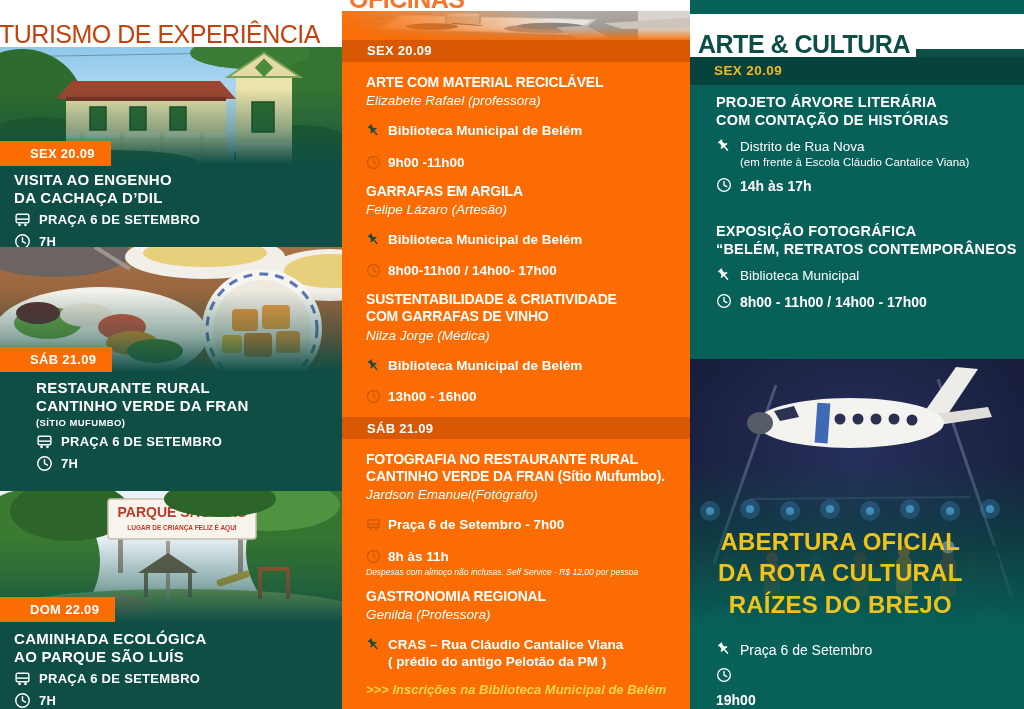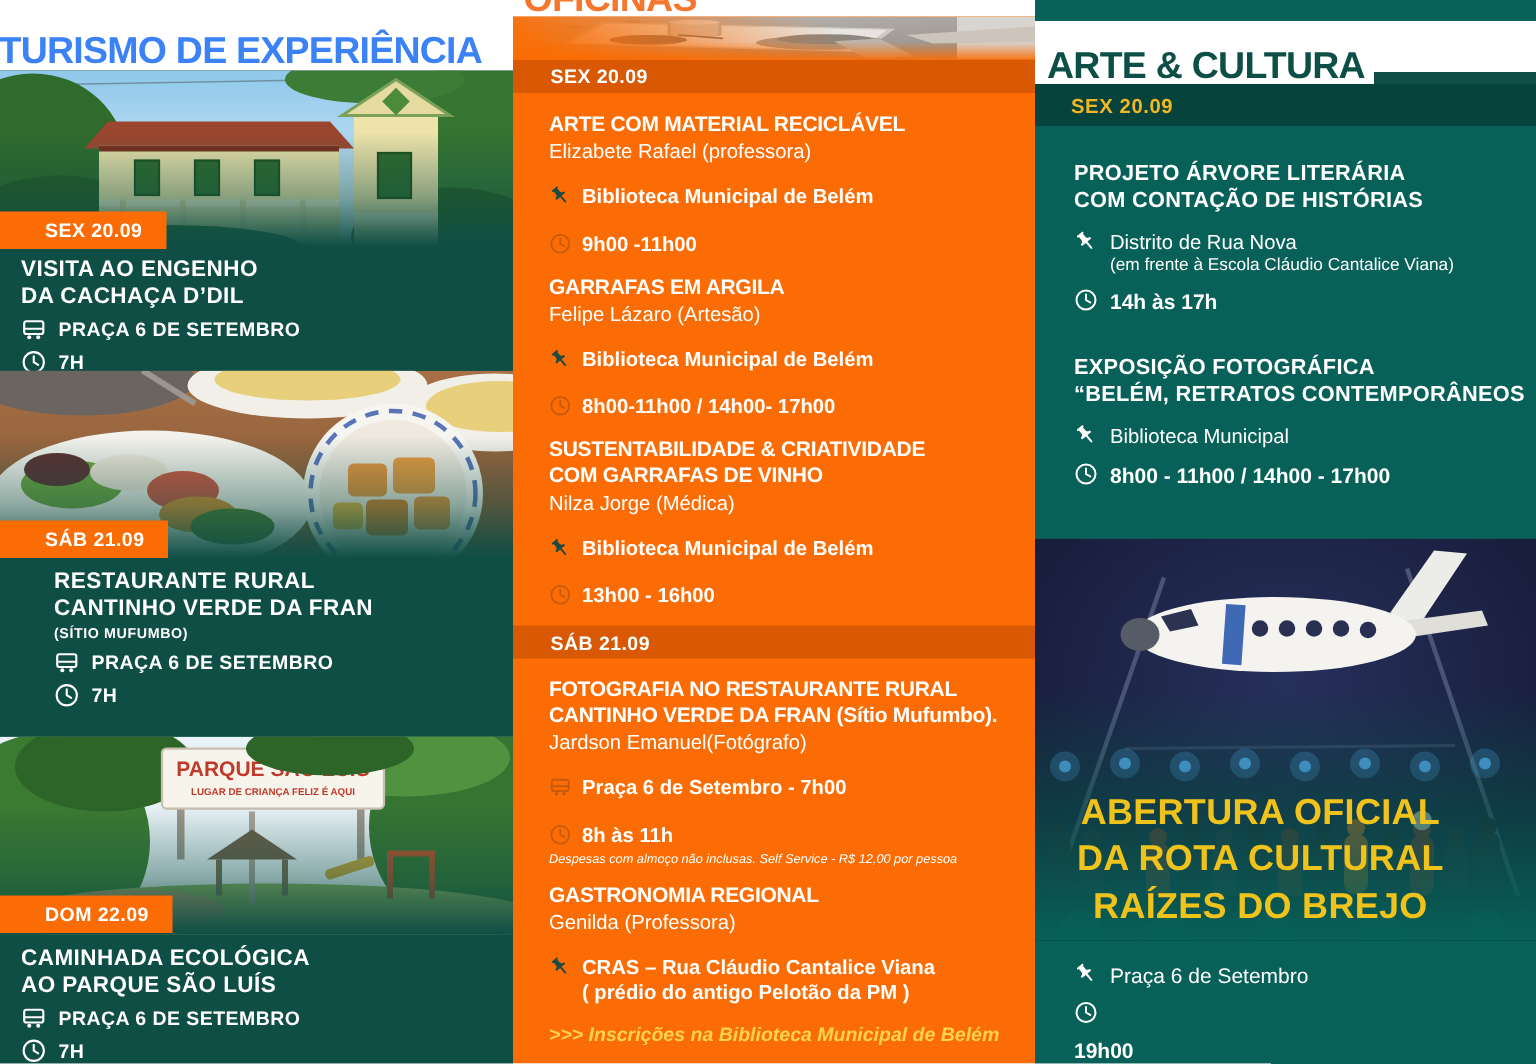--- a/index.html
+++ b/index.html
@@ -3,21 +3,21 @@
 <meta charset="utf-8">
 <style>
   * { margin:0; padding:0; box-sizing:border-box; }
   html,body { width:1024px; height:709px; overflow:hidden; background:#fff;
               font-family:"Liberation Sans", sans-serif; }
   .page { display:flex; width:1024px; height:709px; }
 
   
   .col-left { width:342px; display:flex; flex-direction:column; background:#0f4e45; }
   .lhead { height:48px; background:#fff; display:flex; align-items:flex-end; overflow:hidden; }
-  .lhead .big-title { font-size:25px; font-weight:bold; color:#3b82f6; letter-spacing:-0.5px;
+  .lhead .big-title { font-size:25px; font-weight:normal; color:#c2410c; letter-spacing:-0.5px;
                       line-height:0.95; white-space:nowrap; margin-left:-1px; }
   .lsec { position:relative; overflow:hidden; }
   .lsec1 { height:205px; } .lsec2 { height:233px; } .lsec3 { height:223px;margin-top:16px; }
   .lphoto { position:relative; width:100%; }
   .lsec1 .lphoto { height:117px; } .lsec2 .lphoto { height:125px; } .lsec3 .lphoto { height:132px; }
   .lphoto svg { display:block; width:100%; height:100%; }
   .lphoto::after { content:""; position:absolute; inset:0;
      background:linear-gradient(180deg, rgba(15,78,69,0) 35%, rgba(15,78,69,.45) 72%, #0f4e45 100%); }
   .badge { position:absolute; left:0; z-index:3; background:#fb6d04; color:#fff;
            font-weight:bold; font-size:13px; letter-spacing:.3px; padding:5px 16px 5px 30px; }
@@ -44,36 +44,36 @@
   .mphoto { position:relative; height:120px; overflow:hidden; }
   .mphoto svg { display:block; width:100%; height:100%; }
   .mphoto::after { content:""; position:absolute; inset:0;
      background:linear-gradient(32deg, rgba(251,109,4,.96) 8%, rgba(251,109,4,.55) 34%, rgba(251,109,4,0) 62%),
                 linear-gradient(0deg, rgba(251,109,4,.9) 0%, rgba(251,109,4,0) 42%); }
   .mbar { height:22px; background:#d95803; color:#fff; font-weight:bold; font-size:13px;
           letter-spacing:.3px; display:flex; align-items:center; padding-left:25px; flex:none; }
   .mblock { padding:12px 8px 0 24px; color:#fff; }
   .mev { margin-bottom:11px; }
   .mev .t { font-size:14px; font-weight:bold; line-height:1.22; letter-spacing:-0.2px; white-space:nowrap; }
-  .mev .p { font-size:13.5px; margin-top:2px; }
+  .mev .p { font-size:13.5px; font-style:italic; margin-top:2px; }
   .mrow { display:flex; align-items:flex-start; gap:7px; margin-top:15px;
           font-size:13.5px; font-weight:bold; line-height:1.25; }
   .mrow .txt { white-space:nowrap; }
   .mnote { font-size:8.5px; font-style:italic; margin-top:1px; white-space:nowrap; }
   .mfooter { margin-top:auto; padding:0 8px 12px 24px; color:#ffd34d;
              font-size:13px; font-weight:bold; font-style:italic; white-space:nowrap; }
 
   
   .col-right { width:334px; background:#086159; display:flex; flex-direction:column; }
   .rhead { height:48px; background:#fff; display:flex; align-items:flex-end; padding-left:8px; overflow:hidden;margin-top:14px; }
   .rhead .big-title { font-size:25px; font-weight:bold; color:#0d4f47; letter-spacing:-0.5px; line-height:.95; white-space:nowrap; }
   .rhead .rule { flex:1; height:8px; background:#0d4f47; margin-left:6px; }
   .rbar { height:28px; background:#06433c; color:#f3b722; font-weight:bold; font-size:13.5px;
           letter-spacing:.4px; display:flex; align-items:center; padding-left:24px; flex:none; }
-  .rcontent { height:308px; padding:23px 6px 0 26px; color:#fff; }
+  .rcontent { height:308px; padding:8px 6px 0 26px; color:#fff; }
   .rev { margin-bottom:26px; }
   .rev .t { font-size:14.5px; font-weight:bold; line-height:1.25; letter-spacing:.2px; white-space:nowrap; }
   .rrow { display:flex; align-items:flex-start; gap:8px; margin-top:9px; font-size:13.5px; line-height:1.3; }
   .rrow .txt { white-space:nowrap; }
   .rsub { font-size:11.5px; margin-left:24px; margin-top:1px; white-space:nowrap; }
   .rtime { font-weight:bold; font-size:14px; }
   .rphoto { position:relative; height:268px; overflow:hidden; flex:none;text-align:center; }
   .rphoto svg { display:block; width:100%; height:100%; }
   .rphoto::after { content:""; position:absolute; inset:0;
      background:linear-gradient(180deg, rgba(8,97,89,0) 38%, rgba(8,80,73,.6) 68%, #086159 100%); }

